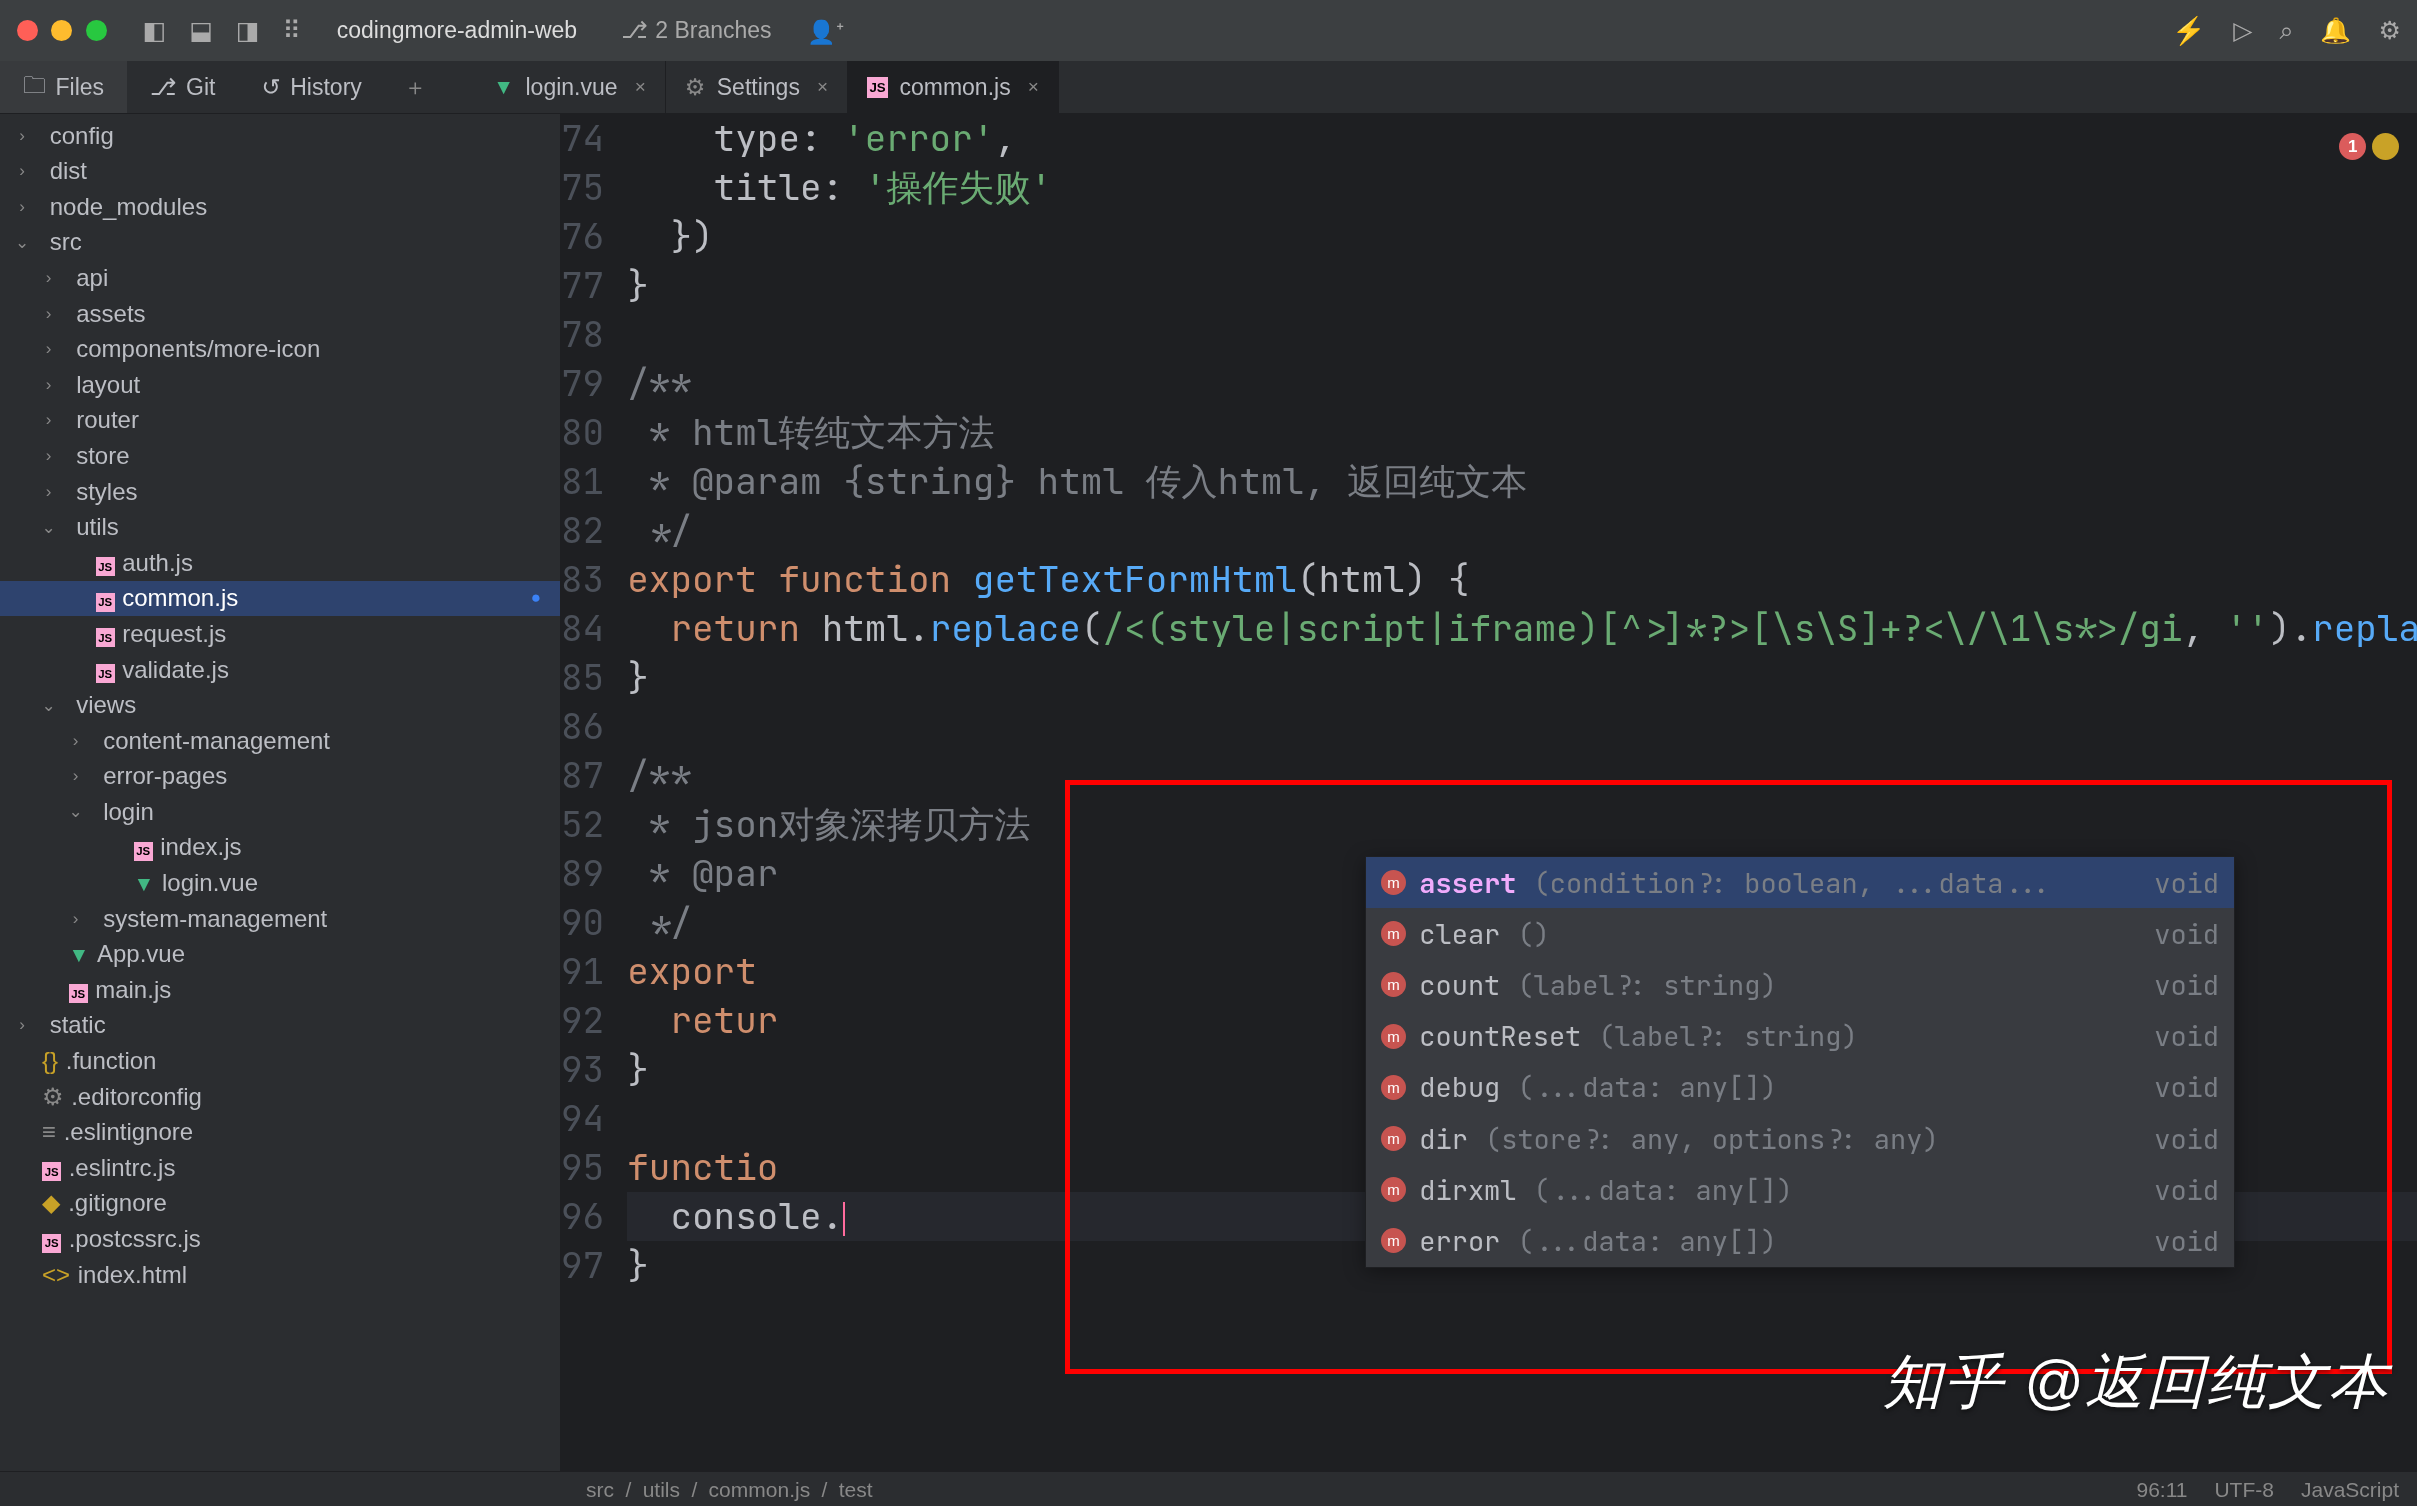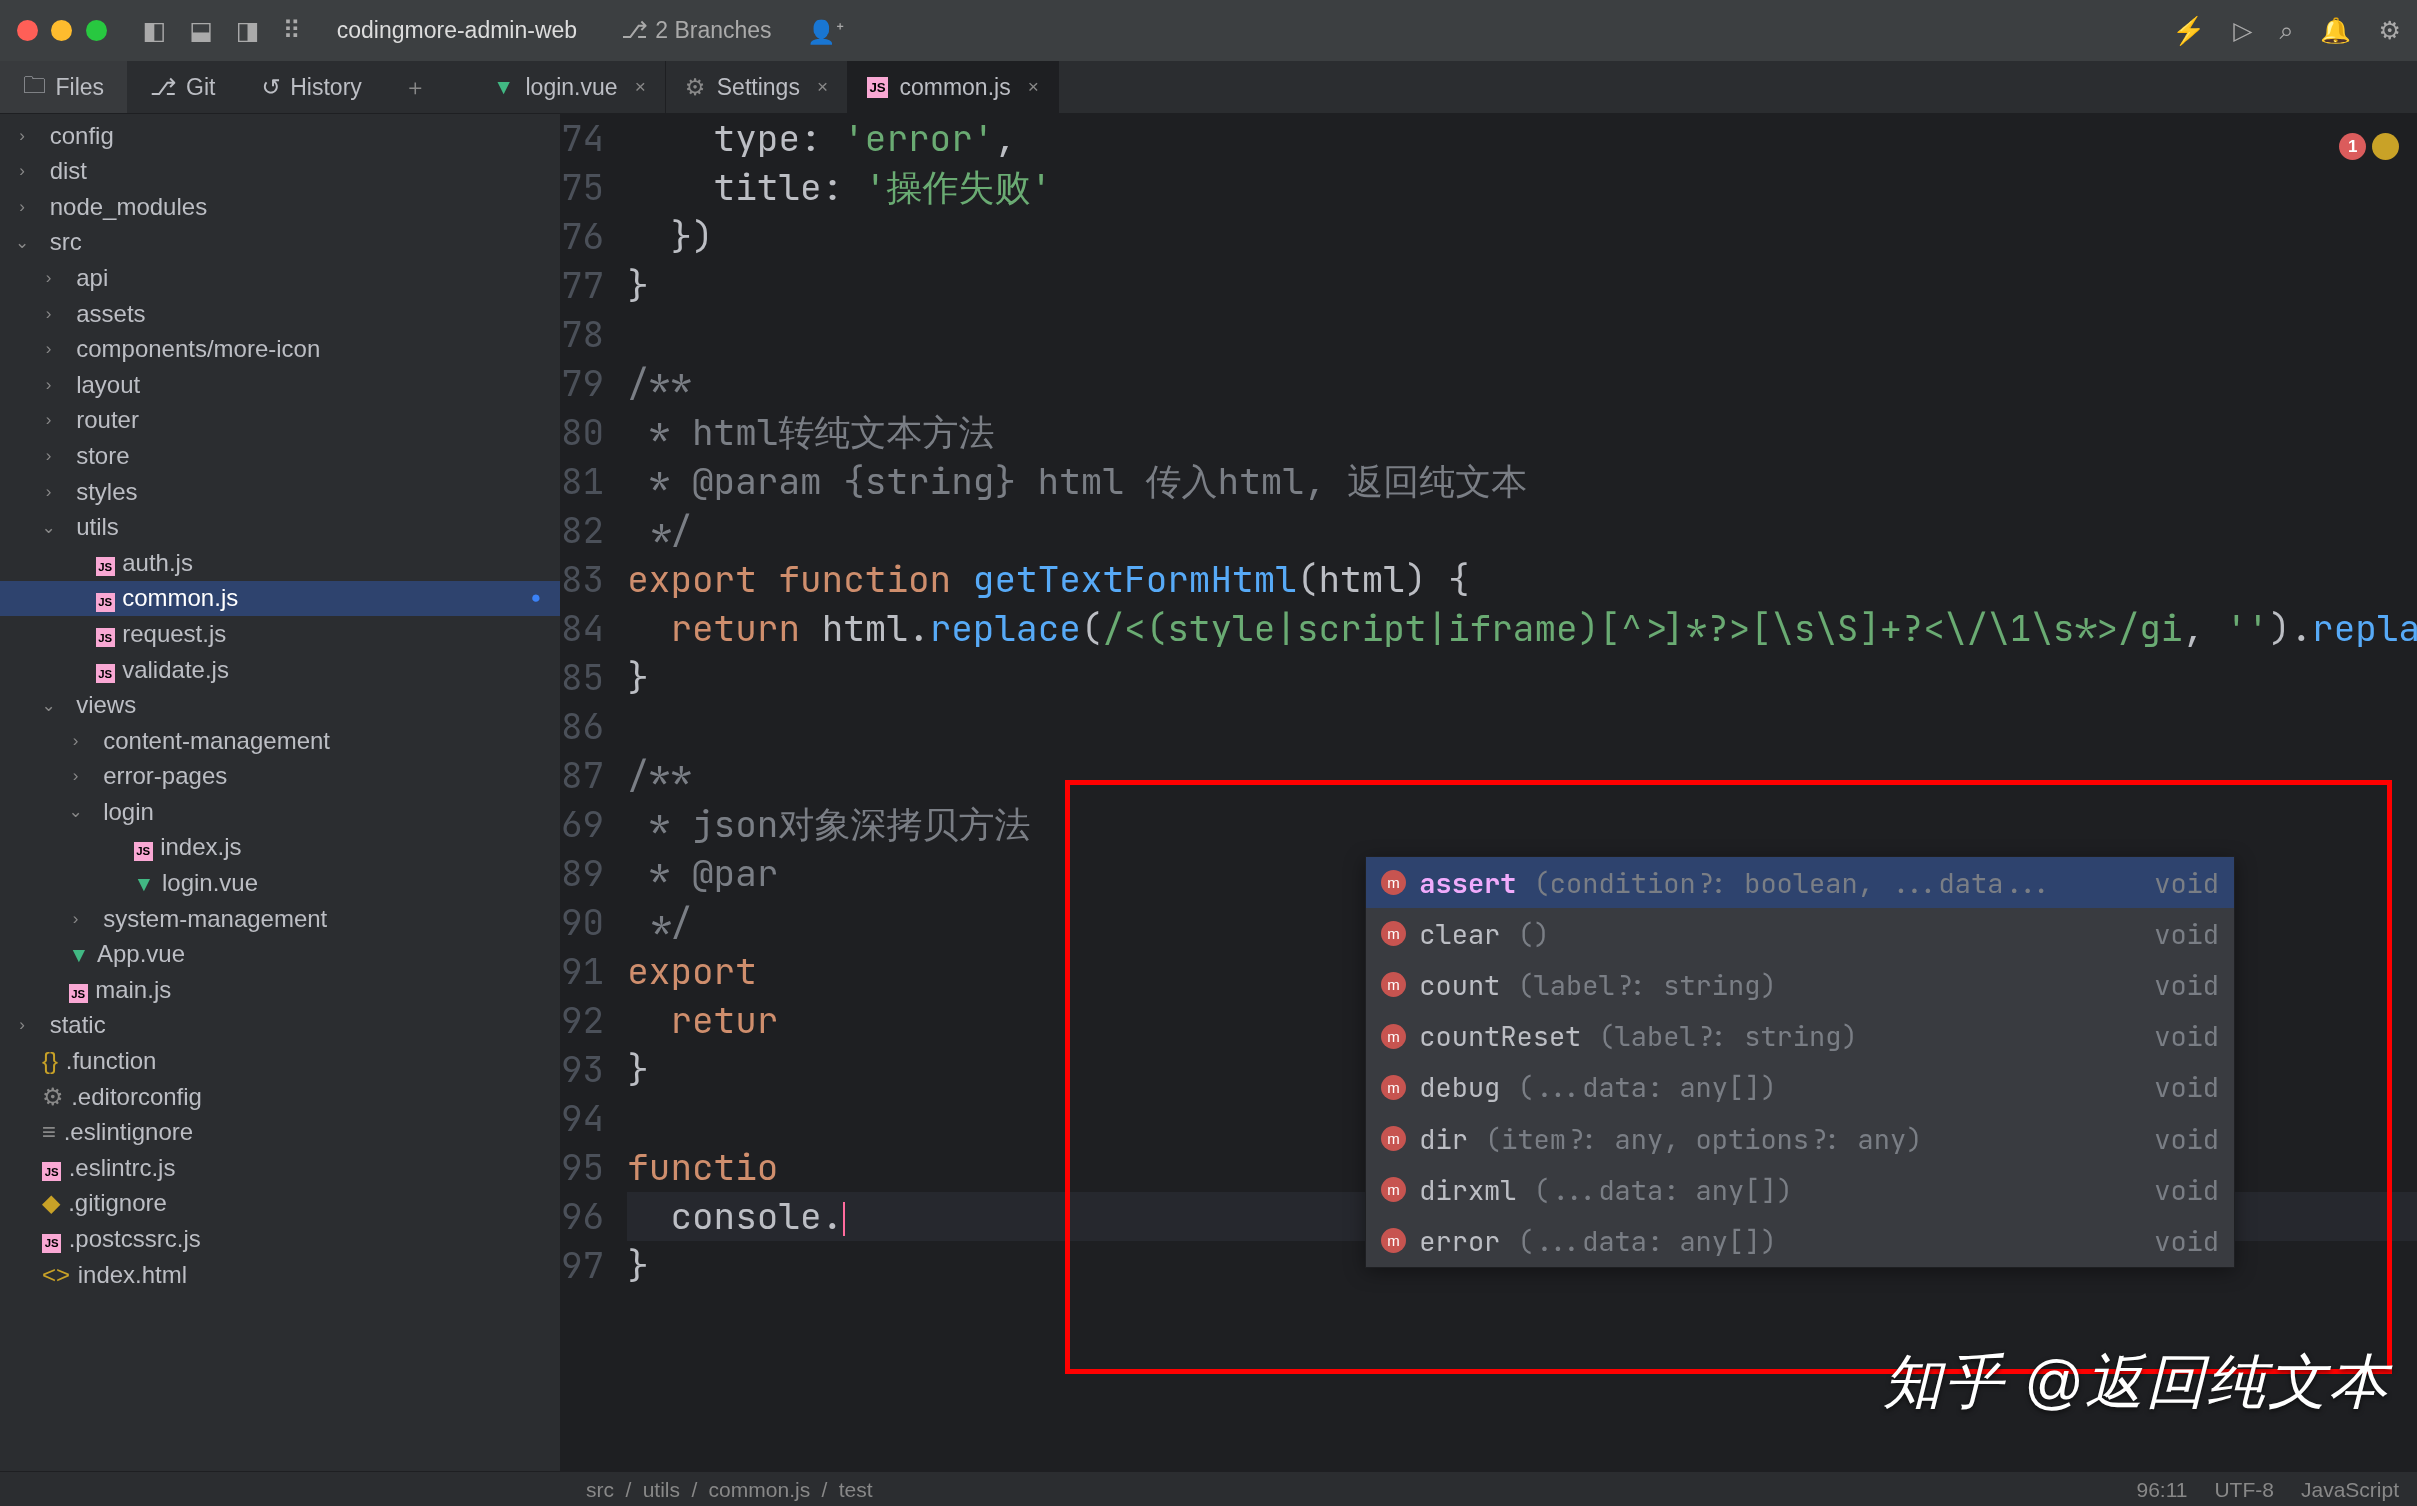--- a/index.html
+++ b/index.html
@@ -441,21 +441,21 @@
           <div>78</div>
           <div>79</div>
           <div>80</div>
           <div>81</div>
           <div>82</div>
           <div>83</div>
           <div>84</div>
           <div>85</div>
           <div>86</div>
           <div>87</div>
-          <div>69</div>
+          <div>52</div>
           <div>89</div>
           <div>90</div>
           <div>91</div>
           <div>92</div>
           <div>93</div>
           <div>94</div>
           <div class="gutter-change">95</div>
           <div class="gutter-change">96</div>
           <div class="gutter-change">97</div>
         </div>
@@ -488,21 +488,21 @@
         </div>
         <div class="ac-item">
           <span class="ac-icon">m</span>
           <span class="ac-name">debug</span>
           <span class="ac-sig">(...data: any[])</span>
           <span class="ac-ret">void</span>
         </div>
         <div class="ac-item">
           <span class="ac-icon">m</span>
           <span class="ac-name">dir</span>
-          <span class="ac-sig">(item?: any, options?: any)</span>
+          <span class="ac-sig">(store?: any, options?: any)</span>
           <span class="ac-ret">void</span>
         </div>
         <div class="ac-item">
           <span class="ac-icon">m</span>
           <span class="ac-name">dirxml</span>
           <span class="ac-sig">(...data: any[])</span>
           <span class="ac-ret">void</span>
         </div>
         <div class="ac-item">
           <span class="ac-icon">m</span>

